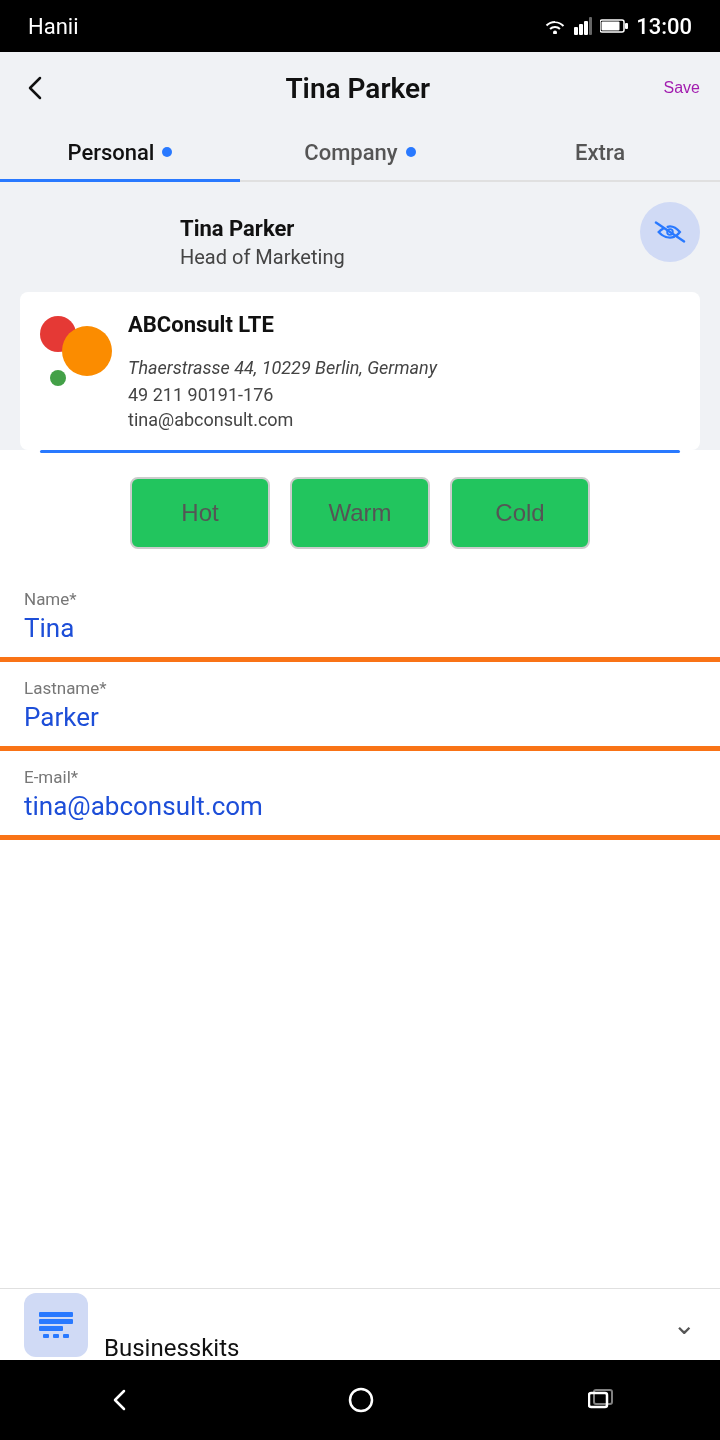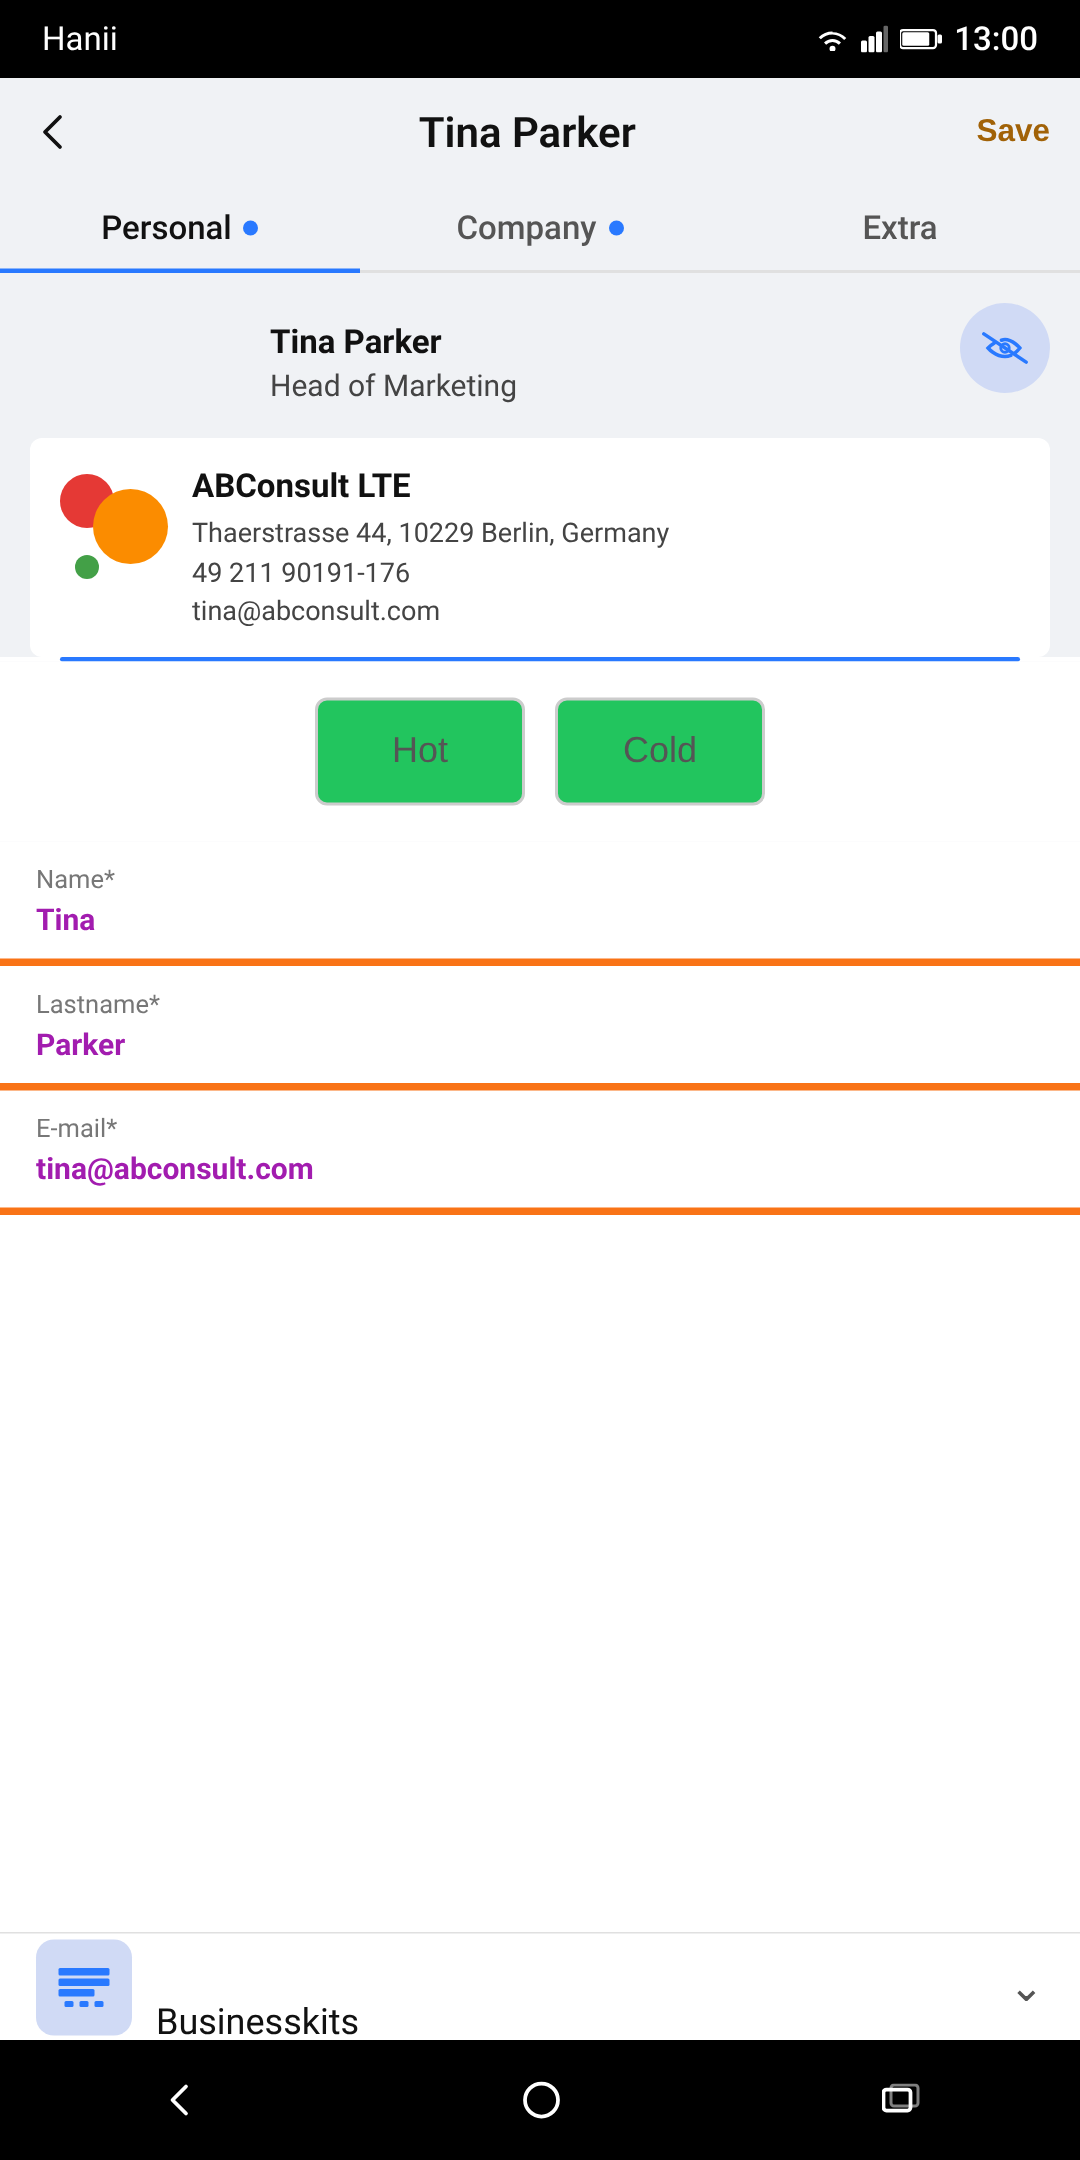--- a/index.html
+++ b/index.html
@@ -47,23 +47,23 @@
       justify-content: space-between;
       padding: 0 20px;
       flex-shrink: 0;
     }
     .app-bar-title {
       font-size: 28px;
       font-weight: 600;
       color: #111;
     }
     .app-bar-save {
-      font-size: 21px;
-      font-weight: 700;
-      color: #a16207;
+      font-size: 16px;
+      font-weight: 400;
+      color: #a21caf;
       background: none;
       border: none;
       cursor: pointer;
     }
     .back-btn {
       background: none;
       border: none;
       cursor: pointer;
       font-size: 28px;
       color: #111;
@@ -199,22 +199,23 @@
       flex: 1;
     }
     .company-name {
       font-size: 22px;
       font-weight: 700;
       color: #111;
     }
     .company-address {
       font-size: 18px;
       color: #444;
-      margin-top: 6px;
+      margin-top: 18px;
       line-height: 1.4;
+      font-style: italic;
     }
     .company-phone {
       font-size: 18px;
       color: #444;
       margin-top: 4px;
     }
     .company-email {
       font-size: 18px;
       color: #444;
       margin-top: 4px;
@@ -259,23 +260,23 @@
     .form-field {
       padding: 16px 24px 8px 24px;
       border-bottom: 5px solid #f97316;
     }
     .form-label {
       font-size: 17px;
       color: #777;
       margin-bottom: 4px;
     }
     .form-value {
-      font-size: 20px;
-      color: #a21caf;
-      font-weight: 700;
+      font-size: 26px;
+      color: #1d4ed8;
+      font-weight: 400;
       padding-bottom: 6px;
     }
 
     
     .bottom-bar {
       background: #fff;
       height: 72px;
       display: flex;
       align-items: center;
       padding: 0 24px;
@@ -400,20 +401,21 @@
     <div class="company-email">tina@abconsult.com</div>
   </div>
 </div>
 
 <div style="padding: 0 20px; background:#fff;">
   <div class="blue-line"></div>
 </div>
 
 <div class="temp-buttons">
   <button class="temp-btn">Hot</button>
+  <button class="temp-btn">Warm</button>
   <button class="temp-btn">Cold</button>
 </div>
 
 <div class="form-section">
 
   <div class="form-field">
     <div class="form-label">Name*</div>
     <div class="form-value">Tina</div>
   </div>
 

